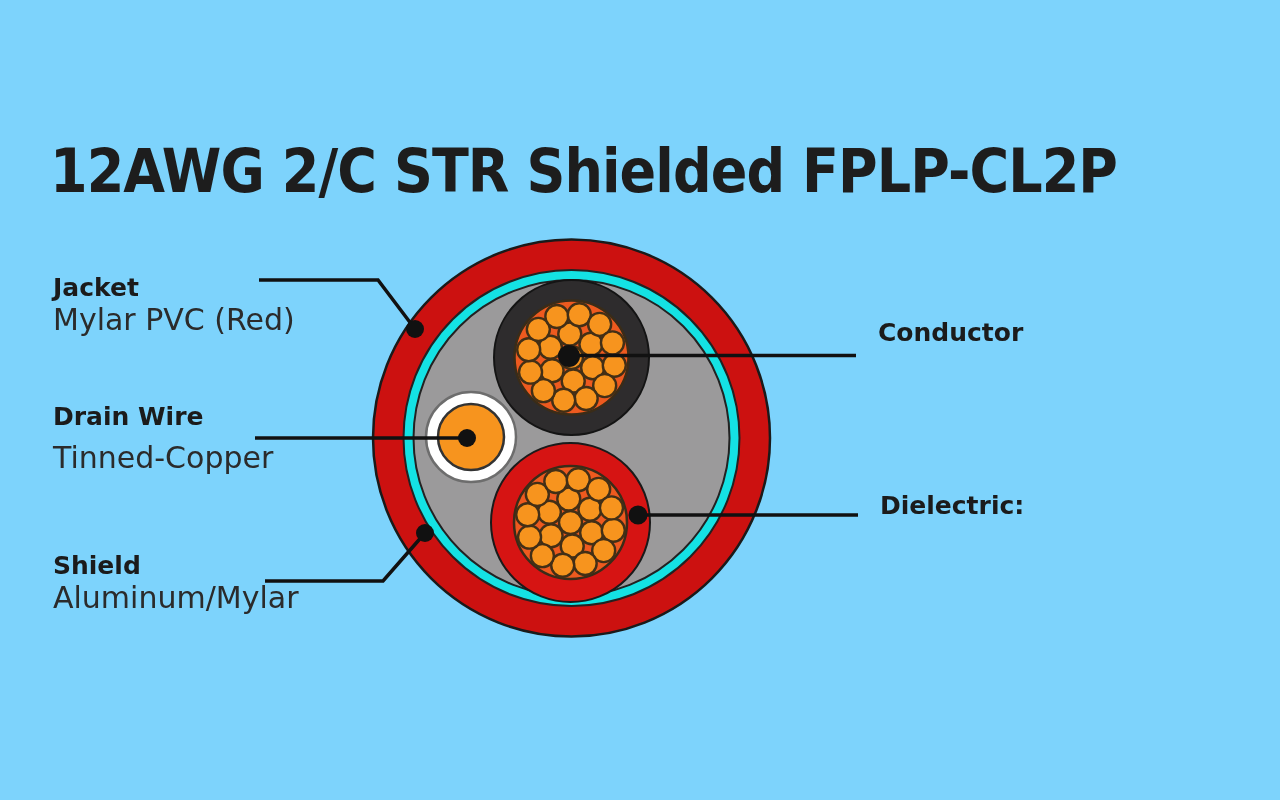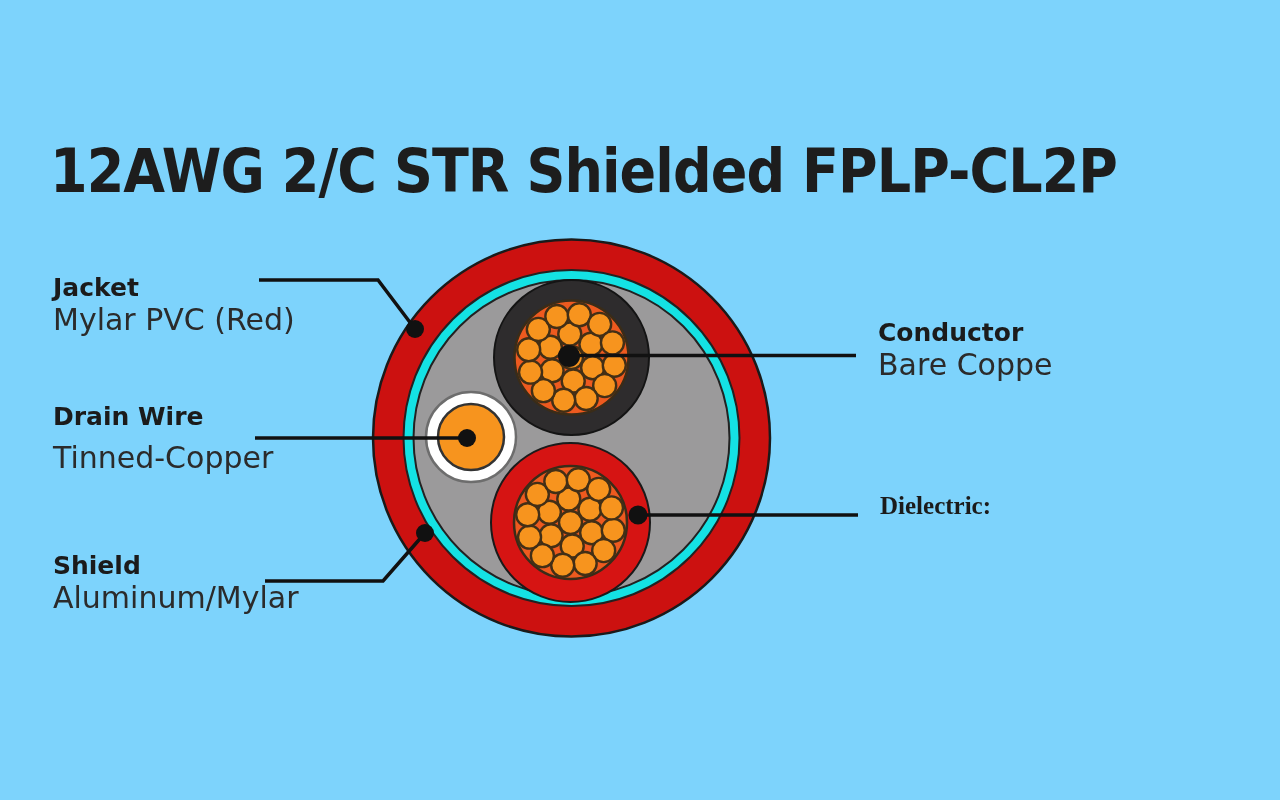--- a/index.html
+++ b/index.html
@@ -133,20 +133,19 @@
     <div>Tinned-Copper</div>
   </div>
 
   <div class="label" style="left:53px; top:550px;">
     <div class="hd">Shield</div>
     <div>Aluminum/Mylar</div>
   </div>
 
   <div class="label" style="left:878px; top:317px;">
     <div class="hd">Conductor</div>
-    <div>Bare Coppe</div>
   </div>
 
-  <div class="label" style="left:880px; top:490px;font-family:Liberation Serif, serif;">
+  <div class="label" style="left:880px; top:490px;">
     <div class="hd">Dielectric:</div>
   </div>
 
 </div>
 
 </body></html>

